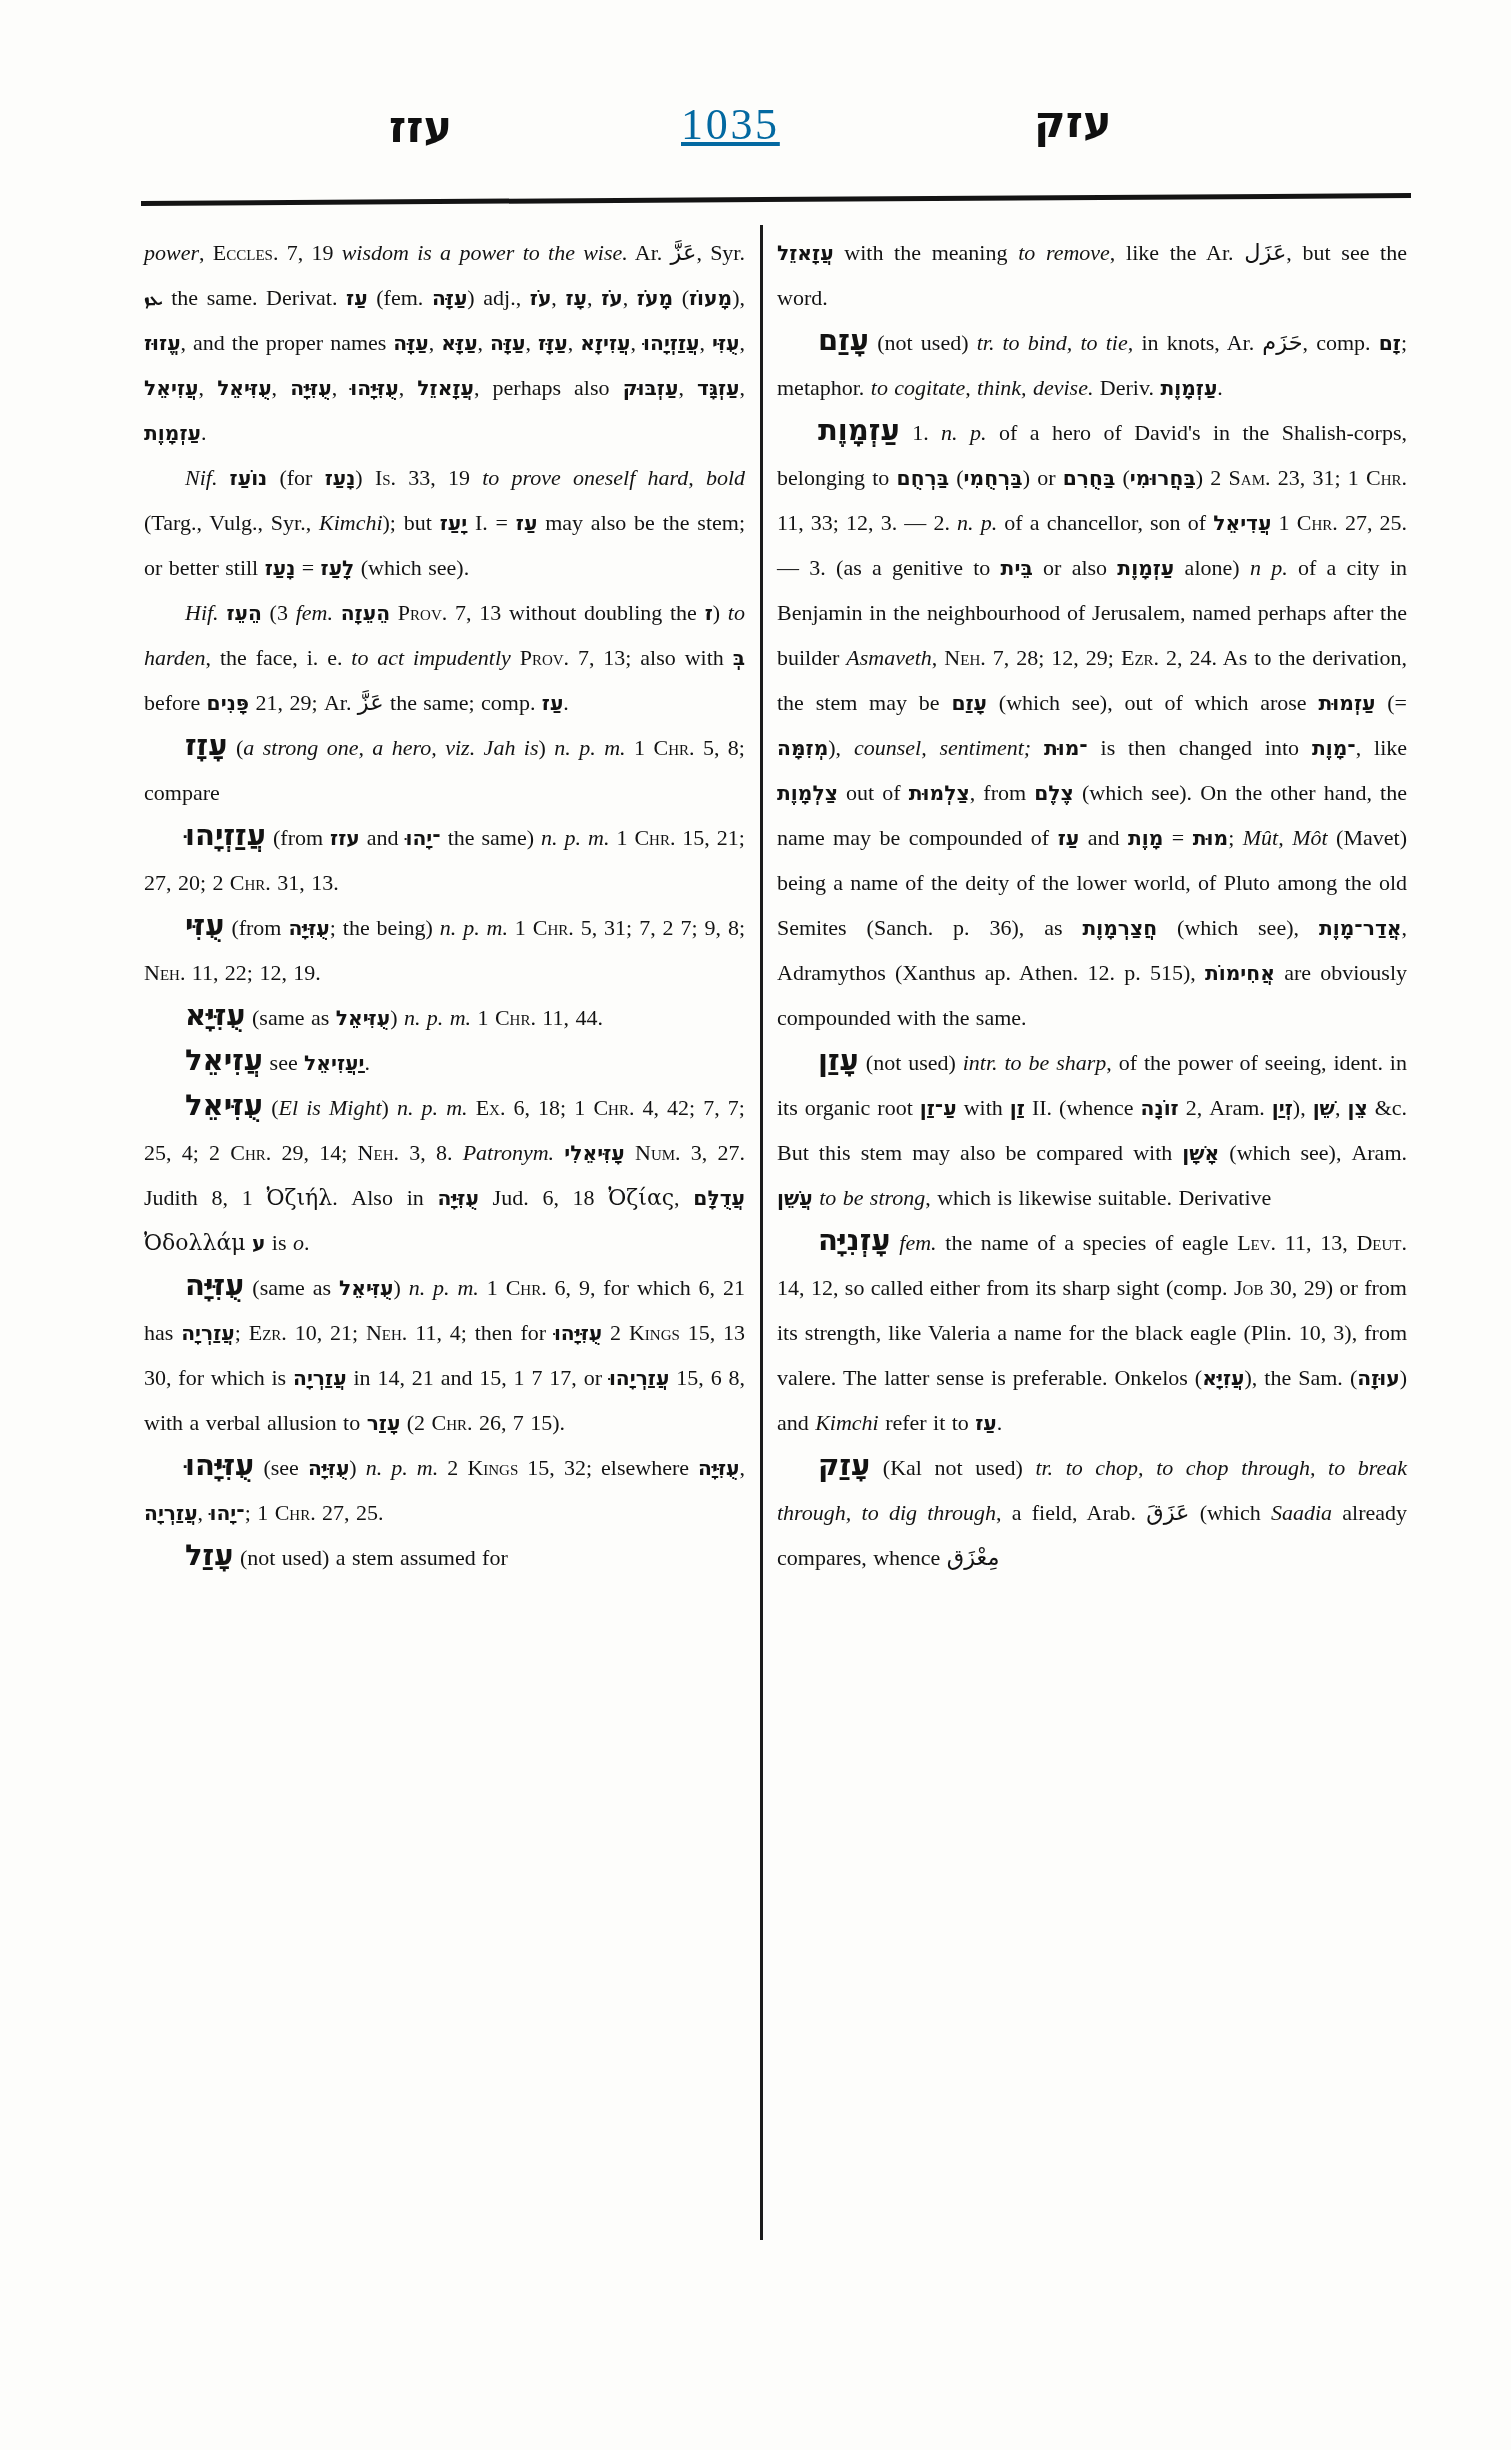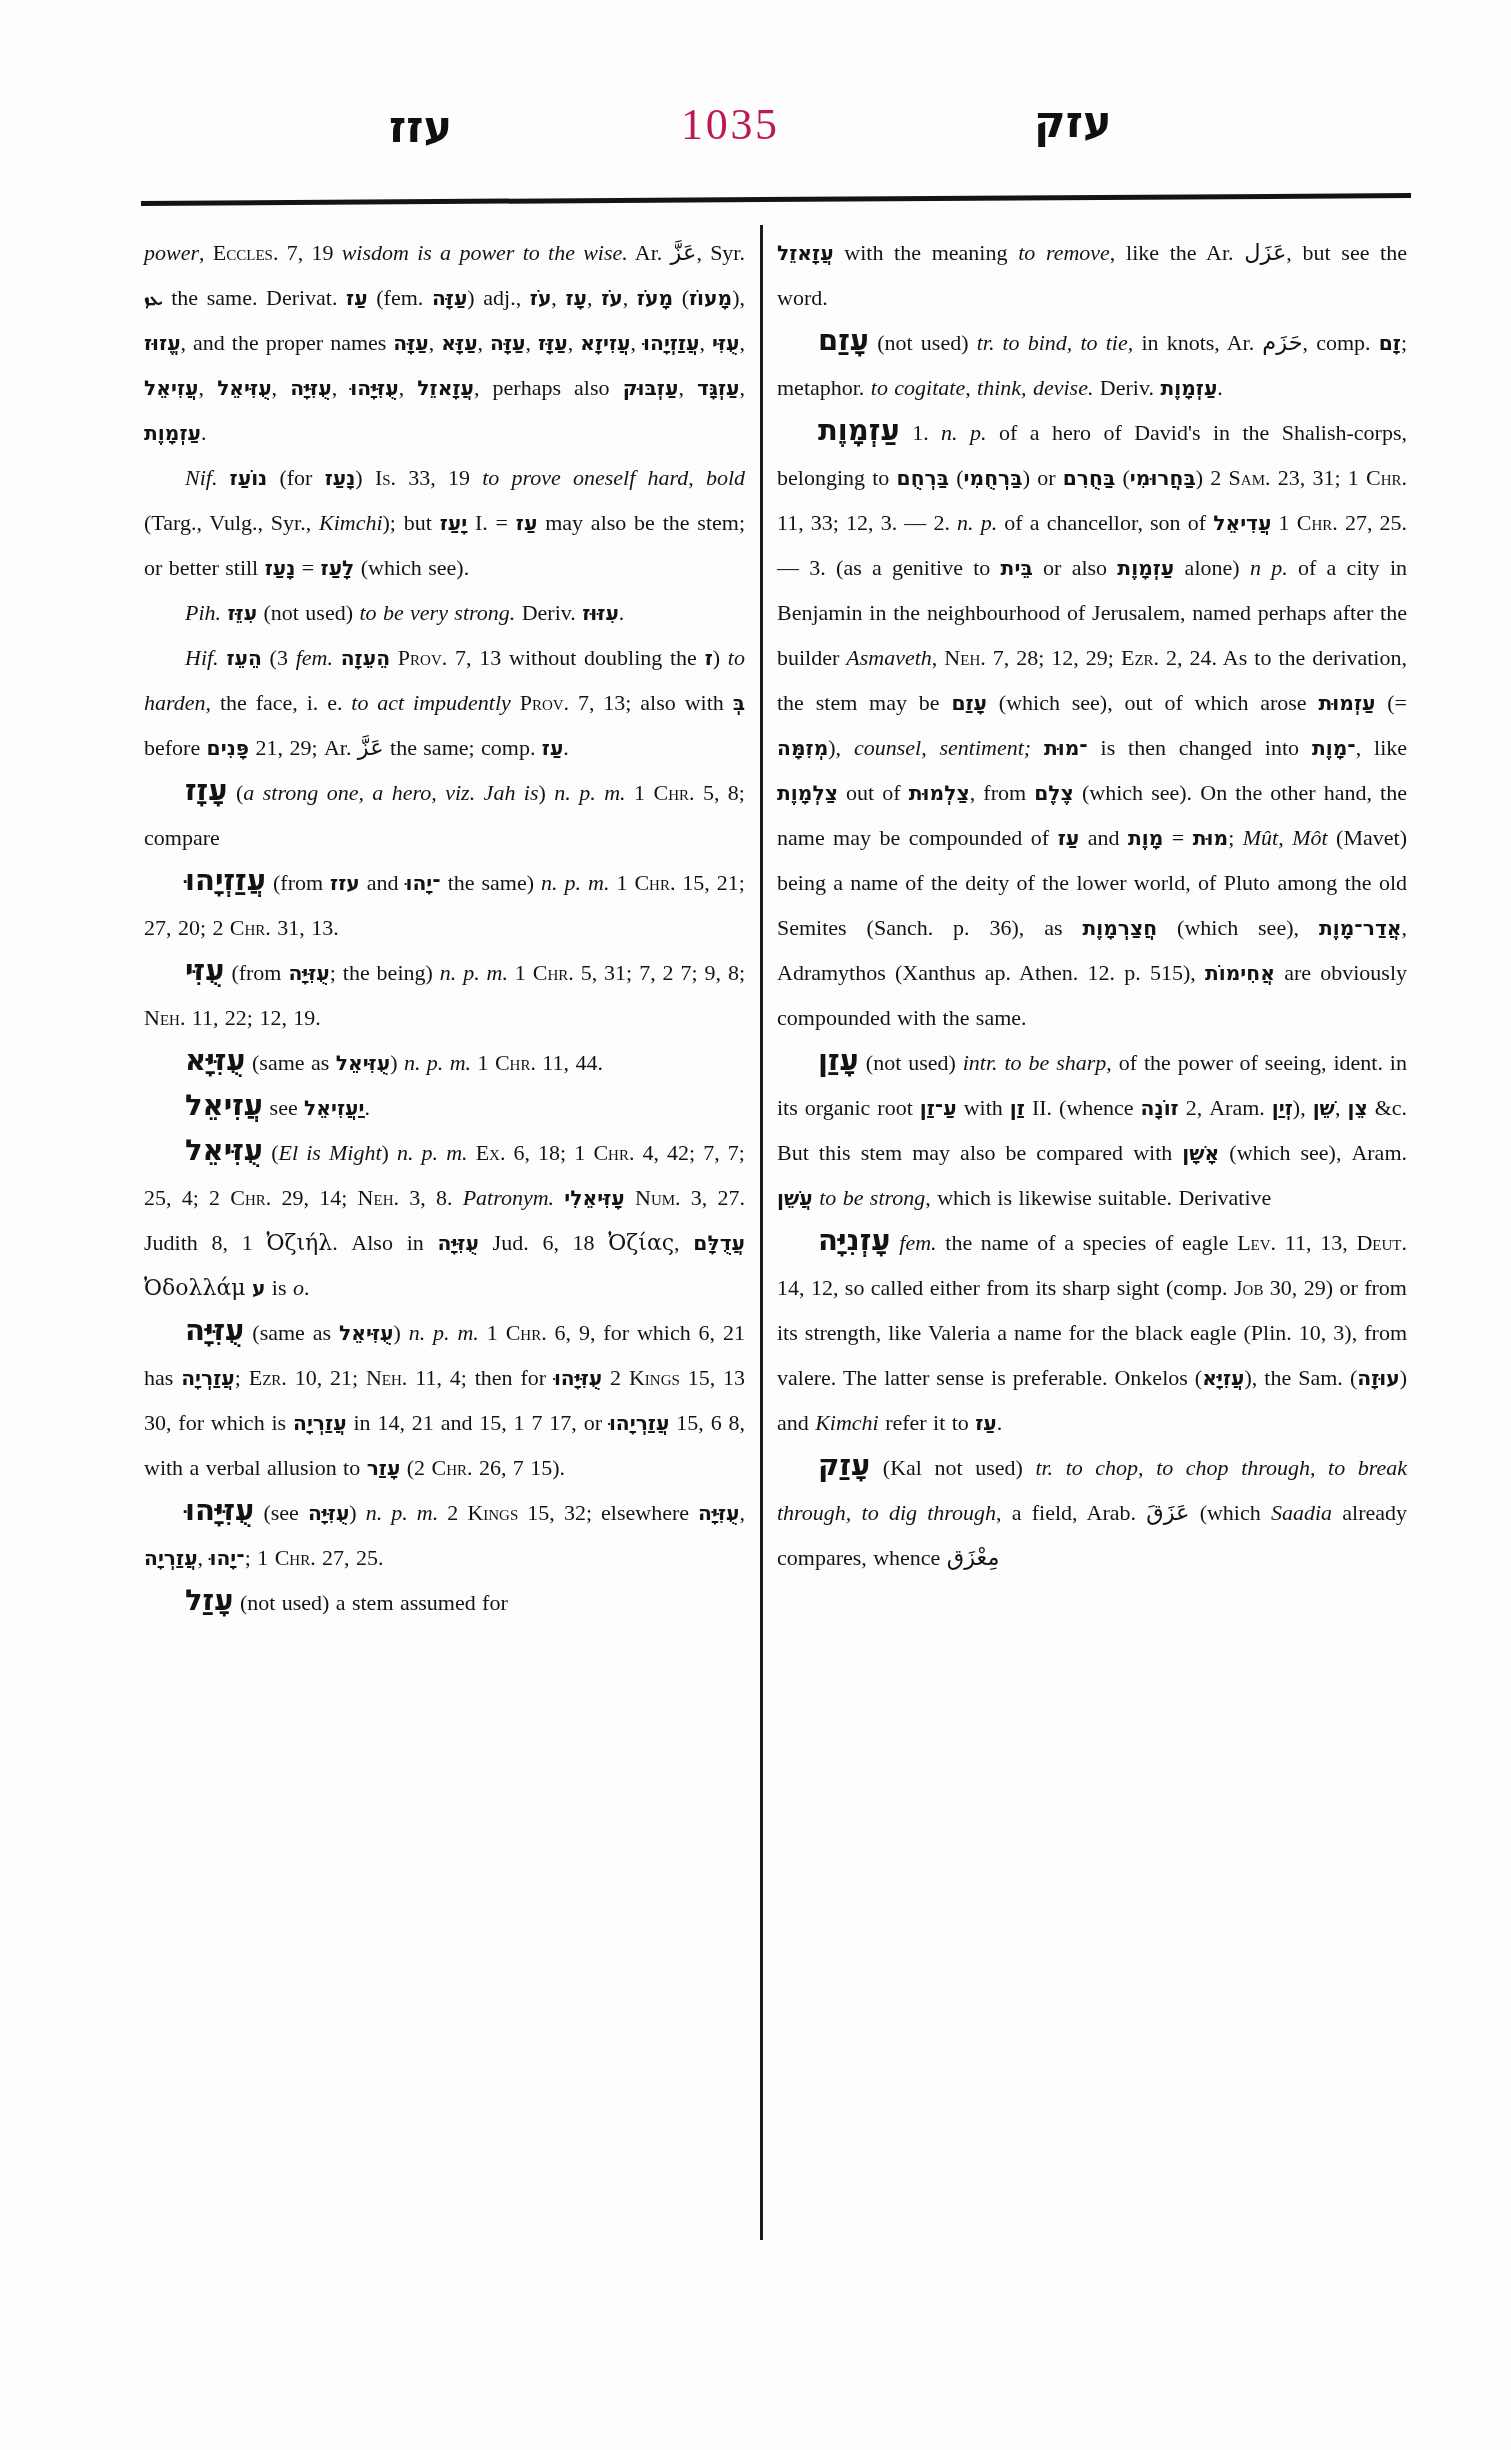--- a/index.html
+++ b/index.html
@@ -18,21 +18,22 @@
     font-weight:bold;
     font-size:43px;
     line-height:1;
     color:#101010;
   }
   .page-number {
     position:absolute;
     font-size:44px;
     letter-spacing:2.7px;
     line-height:1;
-    color:#be185d;
+    color:#0369a1;
+    text-decoration:underline;
   }
   .header-rule {
     position:absolute;
     left:141px; top:197px;
     width:1270px; height:4.5px;
     background:#141414;
     transform:rotate(-0.35deg);
   }
   .column-divider {
     position:absolute;
@@ -86,21 +87,20 @@
   <div class="header-word" style="left:389px; top:106px;">עזז</div>
   <div class="page-number" style="left:681px; top:103px;">1035</div>
   <div class="header-word" style="left:1034px; top:101px;">עזק</div>
 
   <div class="header-rule"></div>
   <div class="column-divider"></div>
 
   <div class="col col-left">
       <p class="para"><span class="s-i">power</span><span class="s-p">, </span><span class="s-sc">Eccles.</span><span class="s-p"> 7, 19 </span><span class="s-i">wisdom is a power to the wise.</span><span class="s-p"> Ar. </span><span class="s-ar">عَزَّ</span><span class="s-p">, Syr. </span><span class="s-sy">ܥܙ</span><span class="s-p"> the same. Derivat. </span><span class="s-he" dir="rtl">עַז</span><span class="s-p"> (fem. </span><span class="s-he" dir="rtl">עַזָּה</span><span class="s-p">) adj., </span><span class="s-he" dir="rtl">עֹז</span><span class="s-p">, </span><span class="s-he" dir="rtl">עָז</span><span class="s-p">, </span><span class="s-he" dir="rtl">עֹז</span><span class="s-p">, </span><span class="s-he" dir="rtl">מָעֹז</span><span class="s-p"> (</span><span class="s-he" dir="rtl">מָעוֹז</span><span class="s-p">), </span><span class="s-he" dir="rtl">עֱזוּז</span><span class="s-p">, and the proper names </span><span class="s-he" dir="rtl">עַזָּה</span><span class="s-p">, </span><span class="s-he" dir="rtl">עַזָּא</span><span class="s-p">, </span><span class="s-he" dir="rtl">עַזָּה</span><span class="s-p">, </span><span class="s-he" dir="rtl">עַזָּז</span><span class="s-p">, </span><span class="s-he" dir="rtl">עֲזִיזָא</span><span class="s-p">, </span><span class="s-he" dir="rtl">עֲזַזְיָהוּ</span><span class="s-p">, </span><span class="s-he" dir="rtl">עֻזִּי</span><span class="s-p">, </span><span class="s-he" dir="rtl">עֲזִיאֵל</span><span class="s-p">, </span><span class="s-he" dir="rtl">עֻזִּיאֵל</span><span class="s-p">, </span><span class="s-he" dir="rtl">עֻזִּיָּה</span><span class="s-p">, </span><span class="s-he" dir="rtl">עֻזִּיָּהוּ</span><span class="s-p">, </span><span class="s-he" dir="rtl">עֲזָאזֵל</span><span class="s-p">, perhaps also </span><span class="s-he" dir="rtl">עַזְבּוּק</span><span class="s-p">, </span><span class="s-he" dir="rtl">עַזְגָּד</span><span class="s-p">, </span><span class="s-he" dir="rtl">עַזְמָוֶת</span><span class="s-p">.</span></p>
       <p class="para indent"><span class="s-i">Nif. </span><span class="s-he" dir="rtl">נוֹעַז</span><span class="s-p"> (for </span><span class="s-he" dir="rtl">נָעַז</span><span class="s-p">) </span><span class="s-sc">Is.</span><span class="s-p"> 33, 19 </span><span class="s-i">to prove oneself hard, bold</span><span class="s-p"> (Targ., Vulg., Syr., </span><span class="s-i">Kimchi</span><span class="s-p">); but </span><span class="s-he" dir="rtl">יָעַז</span><span class="s-p"> I. = </span><span class="s-he" dir="rtl">עַז</span><span class="s-p"> may also be the stem; or better still </span><span class="s-he" dir="rtl">נָעַז</span><span class="s-p"> = </span><span class="s-he" dir="rtl">לָעַז</span><span class="s-p"> (which see).</span></p>
-      <p class="para indent"><span class="s-i">Pih. </span><span class="s-he" dir="rtl">עִזֵּז</span><span class="s-p"> (not used) </span><span class="s-i">to be very strong.</span><span class="s-p"> Deriv. </span><span class="s-he" dir="rtl">עִזּוּז</span><span class="s-p">.</span></p>
       <p class="para indent"><span class="s-i">Hif. </span><span class="s-he" dir="rtl">הֵעֵז</span><span class="s-p"> (3 </span><span class="s-i">fem.</span><span class="s-p"> </span><span class="s-he" dir="rtl">הֵעֵזָה</span><span class="s-p"> </span><span class="s-sc">Prov.</span><span class="s-p"> 7, 13 without doubling the </span><span class="s-he" dir="rtl">ז</span><span class="s-p">) </span><span class="s-i">to harden</span><span class="s-p">, the face, i. e. </span><span class="s-i">to act impudently</span><span class="s-p"> </span><span class="s-sc">Prov.</span><span class="s-p"> 7, 13; also with </span><span class="s-he" dir="rtl">בְּ</span><span class="s-p"> before </span><span class="s-he" dir="rtl">פָּנִים</span><span class="s-p"> 21, 29; Ar. </span><span class="s-ar">عَزَّ</span><span class="s-p"> the same; comp. </span><span class="s-he" dir="rtl">עַז</span><span class="s-p">.</span></p>
       <p class="para indent"><span class="s-heb" dir="rtl">עָזָז</span><span class="s-p"> (</span><span class="s-i">a strong one, a hero, viz. Jah is</span><span class="s-p">) </span><span class="s-i">n. p. m.</span><span class="s-p"> 1 </span><span class="s-sc">Chr.</span><span class="s-p"> 5, 8; compare</span></p>
       <p class="para indent"><span class="s-heb" dir="rtl">עֲזַזְיָהוּ</span><span class="s-p"> (from </span><span class="s-he" dir="rtl">עזז</span><span class="s-p"> and </span><span class="s-he" dir="rtl">־יָהוּ</span><span class="s-p"> the same) </span><span class="s-i">n. p. m.</span><span class="s-p"> 1 </span><span class="s-sc">Chr.</span><span class="s-p"> 15, 21; 27, 20; 2 </span><span class="s-sc">Chr.</span><span class="s-p"> 31, 13.</span></p>
       <p class="para indent"><span class="s-heb" dir="rtl">עֻזִּי</span><span class="s-p"> (from </span><span class="s-he" dir="rtl">עֻזִּיָּה</span><span class="s-p">; the being) </span><span class="s-i">n. p. m.</span><span class="s-p"> 1 </span><span class="s-sc">Chr.</span><span class="s-p"> 5, 31; 7, 2 7; 9, 8; </span><span class="s-sc">Neh.</span><span class="s-p"> 11, 22; 12, 19.</span></p>
       <p class="para indent"><span class="s-heb" dir="rtl">עֻזִּיָּא</span><span class="s-p"> (same as </span><span class="s-he" dir="rtl">עֻזִּיאֵל</span><span class="s-p">) </span><span class="s-i">n. p. m.</span><span class="s-p"> 1 </span><span class="s-sc">Chr.</span><span class="s-p"> 11, 44.</span></p>
       <p class="para indent"><span class="s-heb" dir="rtl">עֲזִיאֵל</span><span class="s-p"> see </span><span class="s-he" dir="rtl">יַעֲזִיאֵל</span><span class="s-p">.</span></p>
       <p class="para indent"><span class="s-heb" dir="rtl">עֻזִּיאֵל</span><span class="s-p"> (</span><span class="s-i">El is Might</span><span class="s-p">) </span><span class="s-i">n. p. m.</span><span class="s-p"> </span><span class="s-sc">Ex.</span><span class="s-p"> 6, 18; 1 </span><span class="s-sc">Chr.</span><span class="s-p"> 4, 42; 7, 7; 25, 4; 2 </span><span class="s-sc">Chr.</span><span class="s-p"> 29, 14; </span><span class="s-sc">Neh.</span><span class="s-p"> 3, 8. </span><span class="s-i">Patronym.</span><span class="s-p"> </span><span class="s-he" dir="rtl">עָזִּיאֵלִי</span><span class="s-p"> </span><span class="s-sc">Num.</span><span class="s-p"> 3, 27. Judith 8, 1 </span><span class="s-gr">Ὀζιήλ</span><span class="s-p">. Also in </span><span class="s-he" dir="rtl">עֻזִּיָּה</span><span class="s-p"> Jud. 6, 18 </span><span class="s-gr">Ὀζίας</span><span class="s-p">, </span><span class="s-he" dir="rtl">עֲדֻלָּם</span><span class="s-p"> </span><span class="s-gr">Ὀδολλάμ</span><span class="s-p"> </span><span class="s-he" dir="rtl">ע</span><span class="s-p"> is </span><span class="s-i">o</span><span class="s-p">.</span></p>
       <p class="para indent"><span class="s-heb" dir="rtl">עֻזִּיָּה</span><span class="s-p"> (same as </span><span class="s-he" dir="rtl">עֻזִּיאֵל</span><span class="s-p">) </span><span class="s-i">n. p. m.</span><span class="s-p"> 1 </span><span class="s-sc">Chr.</span><span class="s-p"> 6, 9, for which 6, 21 has </span><span class="s-he" dir="rtl">עֲזַרְיָה</span><span class="s-p">; </span><span class="s-sc">Ezr.</span><span class="s-p"> 10, 21; </span><span class="s-sc">Neh.</span><span class="s-p"> 11, 4; then for </span><span class="s-he" dir="rtl">עֻזִּיָּהוּ</span><span class="s-p"> 2 </span><span class="s-sc">Kings</span><span class="s-p"> 15, 13 30, for which is </span><span class="s-he" dir="rtl">עֲזַרְיָה</span><span class="s-p"> in 14, 21 and 15, 1 7 17, or </span><span class="s-he" dir="rtl">עֲזַרְיָהוּ</span><span class="s-p"> 15, 6 8, with a verbal allusion to </span><span class="s-he" dir="rtl">עָזַר</span><span class="s-p"> (2 </span><span class="s-sc">Chr.</span><span class="s-p"> 26, 7 15).</span></p>
       <p class="para indent"><span class="s-heb" dir="rtl">עֻזִּיָּהוּ</span><span class="s-p"> (see </span><span class="s-he" dir="rtl">עֻזִּיָּה</span><span class="s-p">) </span><span class="s-i">n. p. m.</span><span class="s-p"> 2 </span><span class="s-sc">Kings</span><span class="s-p"> 15, 32; elsewhere </span><span class="s-he" dir="rtl">עֻזִּיָּה</span><span class="s-p">, </span><span class="s-he" dir="rtl">עֲזַרְיָה</span><span class="s-p">, </span><span class="s-he" dir="rtl">־יָהוּ</span><span class="s-p">; 1 </span><span class="s-sc">Chr.</span><span class="s-p"> 27, 25.</span></p>
       <p class="para indent"><span class="s-heb" dir="rtl">עָזַל</span><span class="s-p"> (not used) a stem assumed for</span></p>

